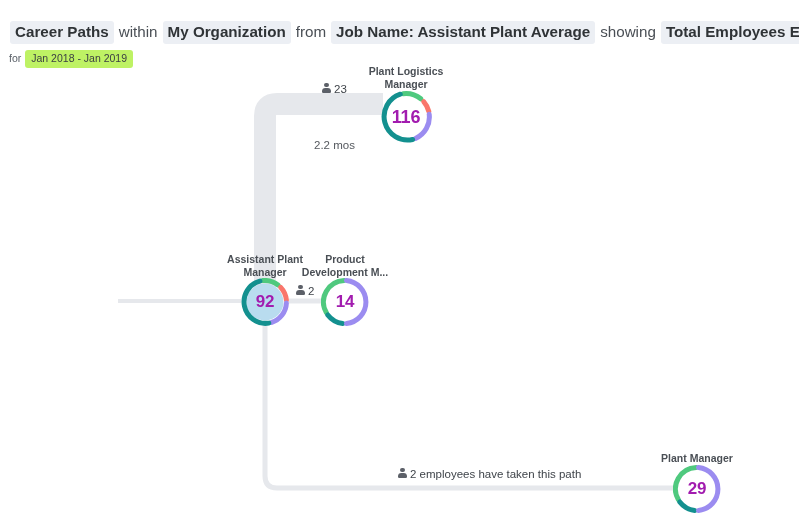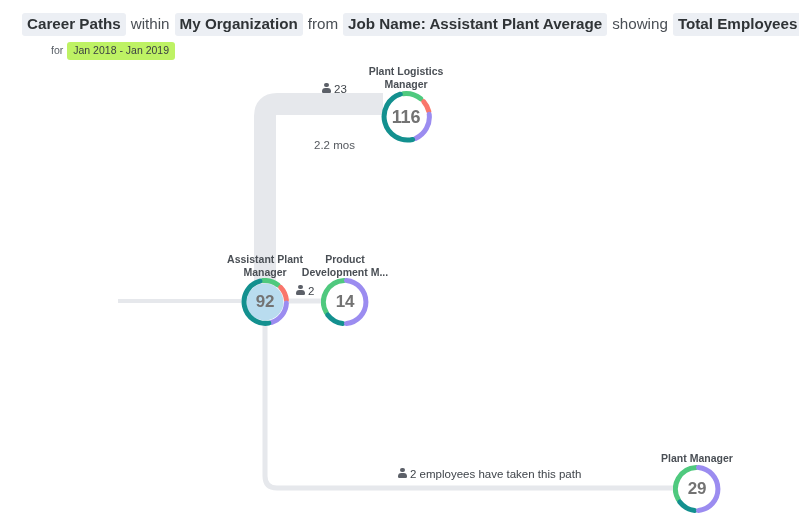--- a/index.html
+++ b/index.html
@@ -13,23 +13,23 @@
     position: relative;
     overflow: hidden;
     font-family: "Liberation Sans", sans-serif;
     color: #3c4043;
     -webkit-font-smoothing: antialiased;
   }
 
   
   #query-header {
     position: absolute;
-    left: 12px; top: 0;
+    left: 0; top: 0;
     width: 655px;
-    padding: 13px 0 0 0;
+    padding: 21px 0 0 0;
     box-sizing: border-box;
   }
   .query-line {
     display: flex;
     align-items: baseline;
     flex-wrap: nowrap;
     white-space: nowrap;
     padding-left: 8px;
   }
   .q-chip {
@@ -47,21 +47,20 @@
     font-size: 15.2px;
     color: #4a4f55;
     margin: 0 3px;
     line-height: 18px;
     display: inline-block;
     font-weight: normal;
   }
   .query-line.sub {
     margin-top: 6px;
     padding-left: 9px;
-    margin-left: 30px;
   }
   .q-word-sm {
     font-size: 10.5px;
     color: #5a6068;
     margin-right: 4px;
     display: inline-block;
   }
   .q-chip-sm {
     background: #bef264;
     border-radius: 3px;
@@ -95,21 +94,21 @@
   .node-ring {
     position: absolute;
     transform: translate(-50%, -50%);
   }
   .node-value {
     position: absolute;
     left: 50%; top: 50%;
     transform: translate(-50%, -50%);
     font-size: 17px;
     font-weight: bold;
-    color: #737373;
+    color: #a21caf;
     letter-spacing: -0.2px;
     white-space: nowrap;
     pointer-events: none;
   }
   .node-value.big { font-size: 18px; }
   .node-label {
     position: absolute;
     transform: translate(-50%, 0);
     text-align: center;
     font-size: 10.5px;

